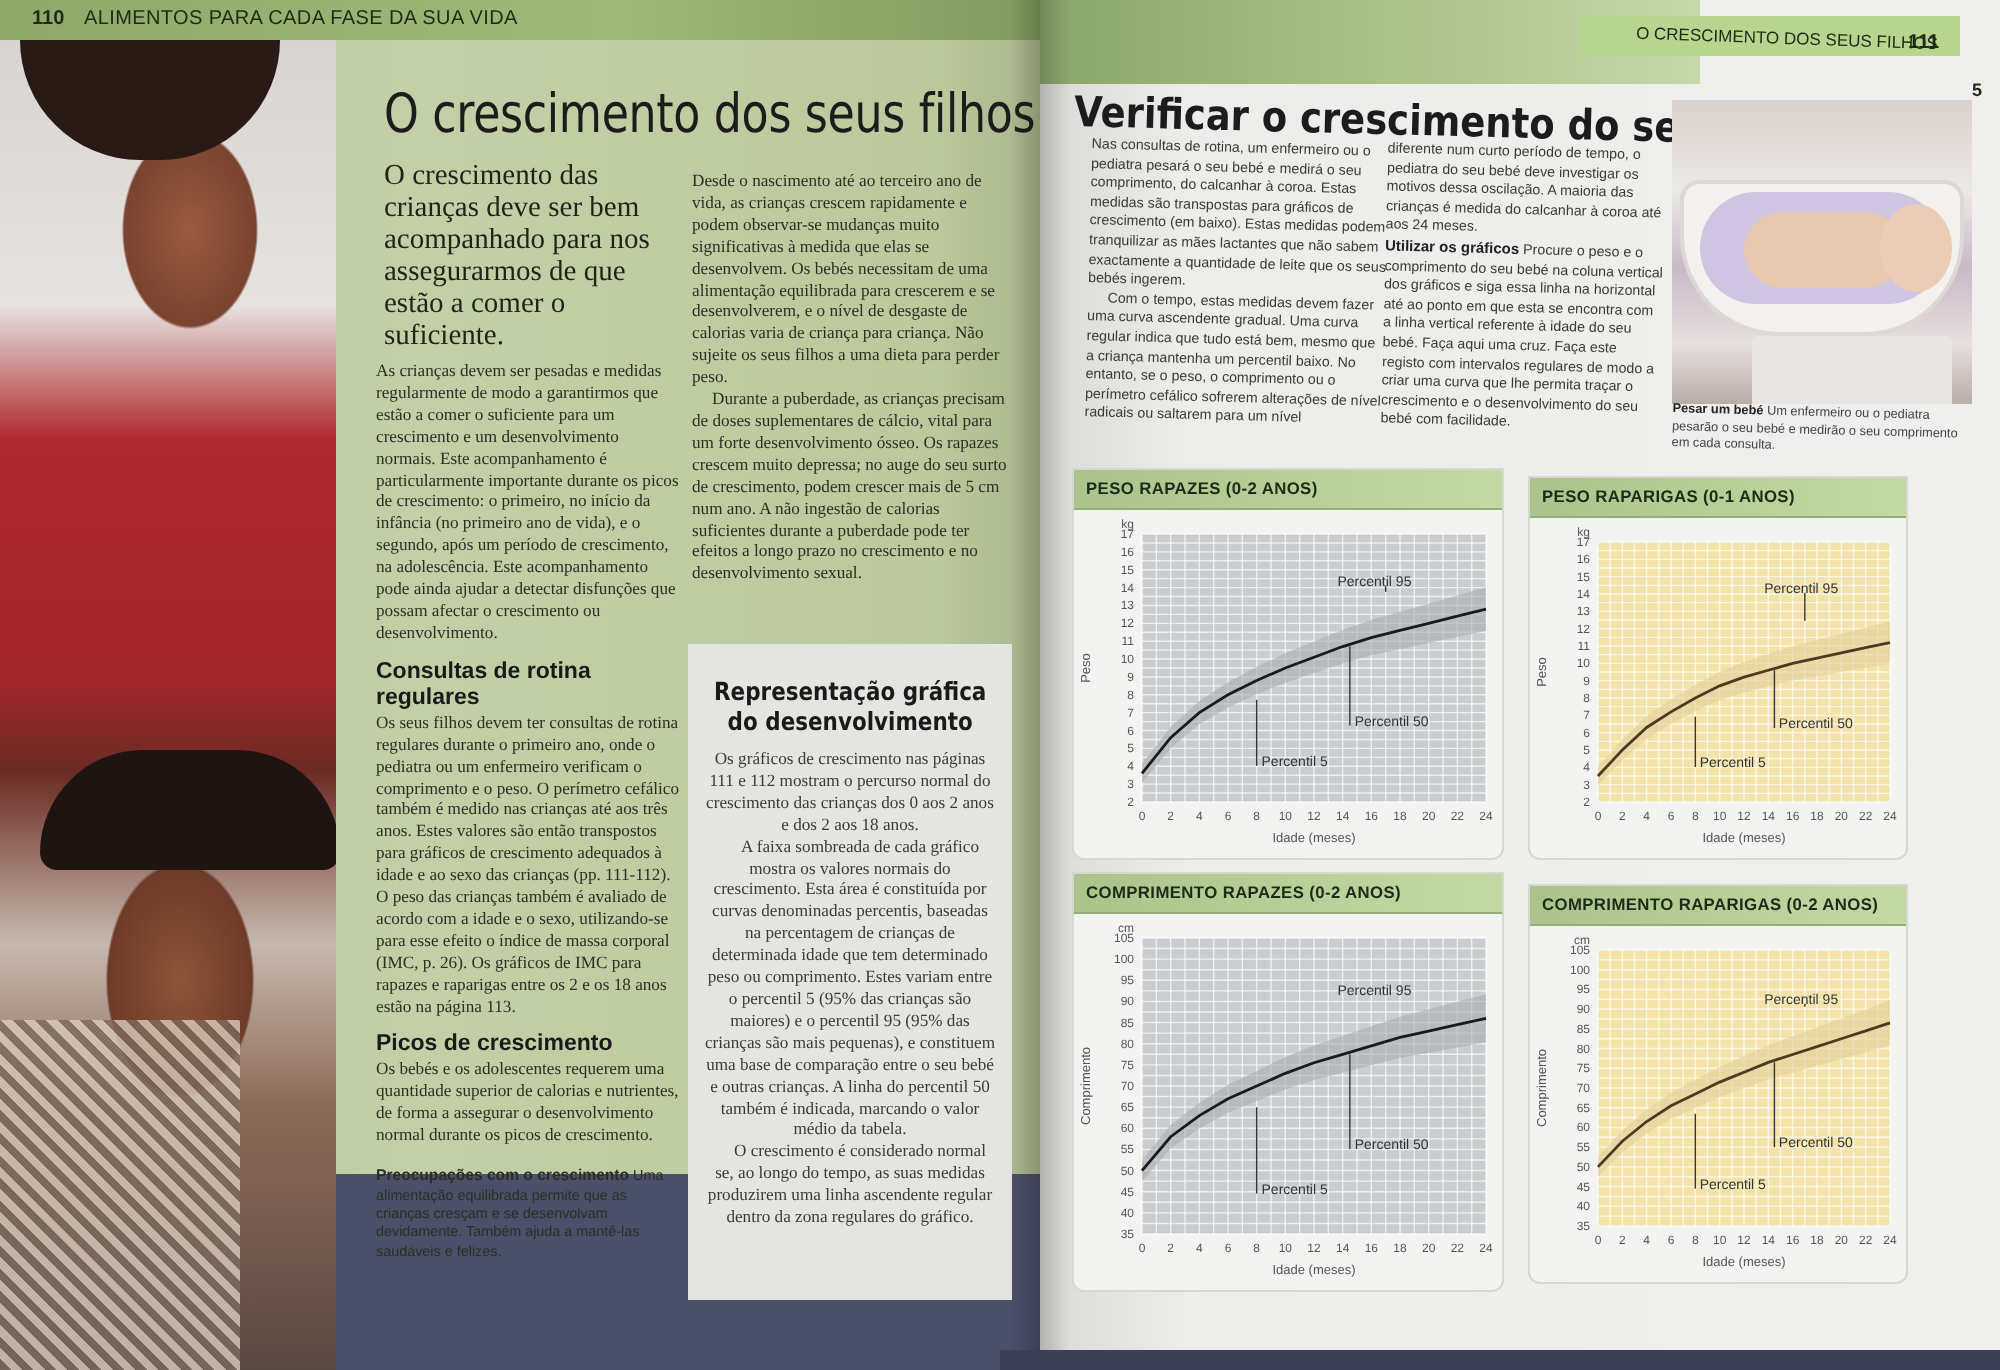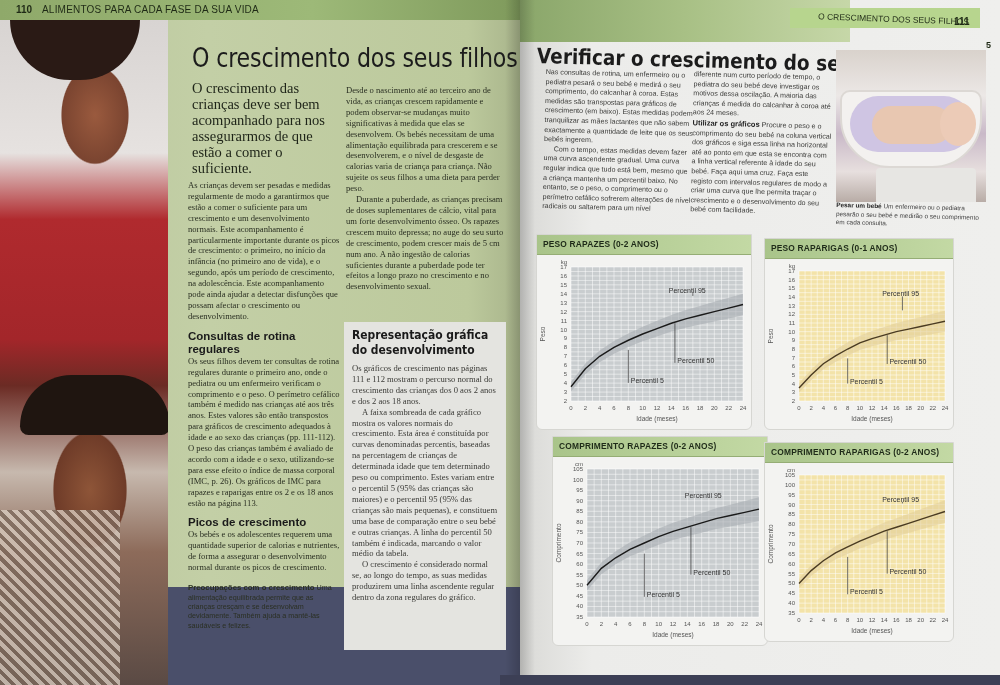--- a/index.html
+++ b/index.html
@@ -31,21 +31,21 @@
 
   .lede { position: absolute; left: 192px; top: 80px; width: 148px; font-family: "Liberation Serif", serif; font-size: 14.5px; line-height: 16px; color: #1e2418; }
   .body-l { font-family: "Liberation Serif", serif; font-size: 8.6px; line-height: 10.9px; color: #2a2f22; }
   .col1 { position: absolute; left: 188px; top: 180px; width: 152px; }
   .col2 { position: absolute; left: 346px; top: 85px; width: 160px; }
   .subhead { font-family: "Liberation Sans", sans-serif; font-size: 11.5px; color: #1a1a1a; margin-top: 8px; line-height: 13px; }
   .note { font-family: "Liberation Sans", sans-serif; font-size: 7.2px; line-height: 9.4px; color: #2a2f22; margin-top: 10px; }
   .note b { font-size: 7.8px; }
   .indent { text-indent: 10px; display: block; }
 
-  .box { position: absolute; left: 344px; top: 322px; width: 162px; height: 328px; background: #e4e4e0; padding: 5px 8px; }
+  .box { position: absolute; left: 344px; top: 322px; width: 162px; height: 328px; background: #e4e4e0; padding: 16px 8px; text-align: center; }
   .box-title { font-family: "DejaVu Sans", sans-serif; font-size: 12.5px; font-weight: bold; color: #1a1a1a; line-height: 15px; margin-bottom: 6px; transform: scaleX(0.86); transform-origin: left; width: 170px; }
   .box .body-l { color: #3a3a36; }
 
   .gutter-shadow { position:absolute; left:505px; top:0; width:30px; height:685px;
     background: linear-gradient(90deg, rgba(0,0,0,0) 0%, rgba(0,0,0,0.18) 50%, rgba(0,0,0,0) 100%); }
 
   
   .page-right { position: absolute; left: 520px; top: 0; width: 480px; height: 680px;
     background: linear-gradient(90deg, #d9d9d6 0%, #ececea 15%, #efefed 100%); }
   .right-top-band { position:absolute; left: 0; top:0; width: 330px; height: 42px;
@@ -361,21 +361,21 @@
         <text x="107" y="162" text-anchor="middle" class="axlabel">Idade (meses)</text>
         <text x="8" y="77" text-anchor="middle" class="axlabel" transform="rotate(-90 8 77)">Peso</text>
         <line x1="137.41666666666669" y1="51.346666666666664" x2="137.41666666666669" y2="37.400000000000006" stroke="#333" stroke-width="0.7"></line>
         <text x="117.125" y="37.400000000000006" class="plabel">Percentil 95</text>
         <line x1="122.20833333333333" y1="76.13333333333334" x2="122.20833333333333" y2="105" stroke="#333" stroke-width="0.7"></line>
         <text x="124.425" y="105" class="plabel">Percentil 50</text>
         <line x1="82.66666666666666" y1="99.36" x2="82.66666666666666" y2="124.5" stroke="#333" stroke-width="0.7"></line>
         <text x="84.88333333333333" y="124.5" class="plabel">Percentil 5</text>
       </svg>
     </div>
-  <div class="chart" id="chart2" style="left:536px; top:436px; width:216px; height:210px;margin-left:16px;">
+  <div class="chart" id="chart2" style="left:536px; top:436px; width:216px; height:210px;">
     <div class="chart-head">COMPRIMENTO RAPAZES (0-2 ANOS)</div>
   <svg width="214" height="188">
         <rect x="34" y="12" width="172" height="148" fill="#c9cdcf"></rect>
         <line x1="34" y1="12" x2="34" y2="160" stroke="#ffffff" stroke-width="0.7" opacity="0.7"></line>
         <line x1="41.166666666666664" y1="12" x2="41.166666666666664" y2="160" stroke="#ffffff" stroke-width="0.7" opacity="0.7"></line>
         <line x1="48.33333333333333" y1="12" x2="48.33333333333333" y2="160" stroke="#ffffff" stroke-width="0.7" opacity="0.7"></line>
         <line x1="55.5" y1="12" x2="55.5" y2="160" stroke="#ffffff" stroke-width="0.7" opacity="0.7"></line>
         <line x1="62.666666666666664" y1="12" x2="62.666666666666664" y2="160" stroke="#ffffff" stroke-width="0.7" opacity="0.7"></line>
         <line x1="69.83333333333334" y1="12" x2="69.83333333333334" y2="160" stroke="#ffffff" stroke-width="0.7" opacity="0.7"></line>
         <line x1="77" y1="12" x2="77" y2="160" stroke="#ffffff" stroke-width="0.7" opacity="0.7"></line>

